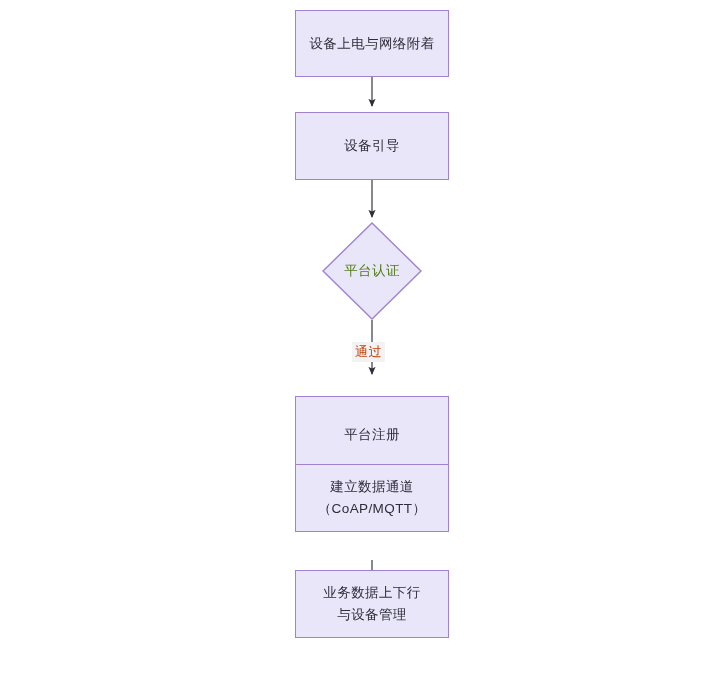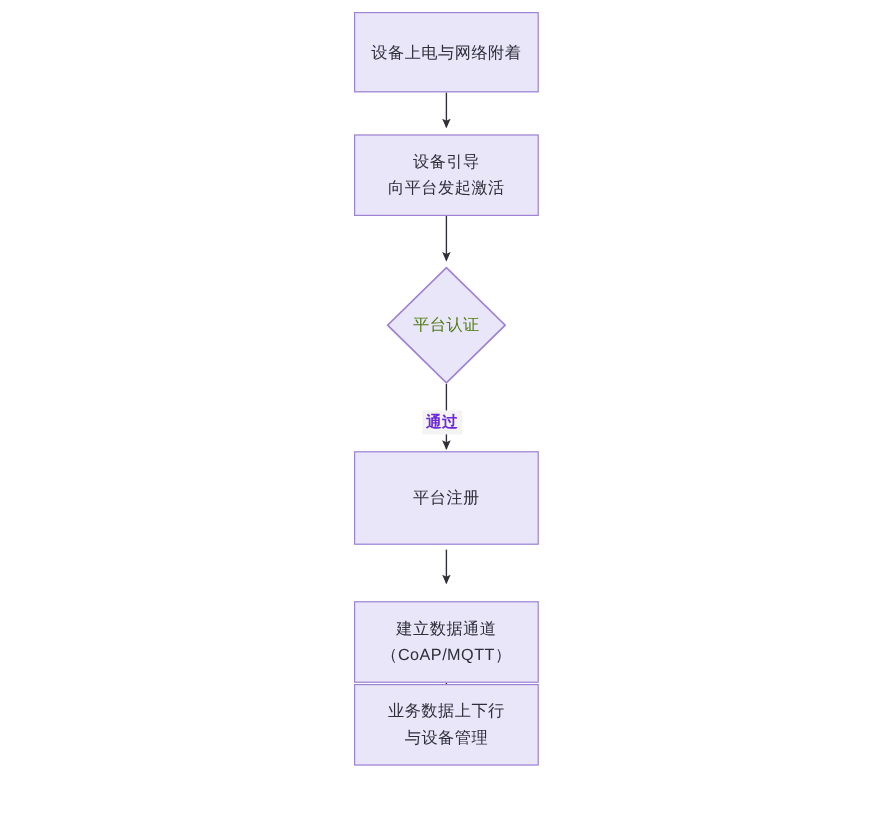--- a/index.html
+++ b/index.html
@@ -40,22 +40,22 @@
     font-size: 13.5px;
     line-height: 1.62;
     text-align: center;
     letter-spacing: 0.4px;
     white-space: nowrap;
   }
   .node .line { display: block; }
 
   .node-d1 { left: 295px; top: 10px;  width: 154px; height: 67px; }
   .node-d2 { left: 295px; top: 112px; width: 154px; height: 68px; font-family: Liberation Serif, serif; }
-  .node-d4 { left: 295px; top: 376px; width: 154px; height: 78px; }
-  .node-d5 { left: 295px; top: 501px; width: 154px; height: 68px; }
+  .node-d4 { left: 295px; top: 396px; width: 154px; height: 78px; }
+  .node-d5 { left: 295px; top: 464px; width: 154px; height: 68px; }
   .node-d6 { left: 295px; top: 570px; width: 154px; height: 68px; }
 
   
   .decision {
     position: absolute;
     left: 322px;
     top: 222px;
     width: 100px;
     height: 98px;
   }
@@ -76,27 +76,26 @@
     justify-content: center;
     color: #4d7c0f;
     font-size: 13.5px;
     letter-spacing: 0.4px;
     white-space: nowrap;
   }
 
   .edge-label {
     position: absolute;
     background: #f3f3f3;
-    color: #6d28d9;
+    color: #c2410c;
     font-size: 13px;
     letter-spacing: 0.4px;
     padding: 1px 3px;
     white-space: nowrap;
     line-height: 1.35;
-    font-weight: bold;
   }
   .edge-label-pass {
     left: 352px;
     top: 342px;
   }
 </style>
 </head>
 <body>
 
 <div id="flow-canvas">
@@ -128,21 +127,20 @@
       <line x1="372" y1="560" x2="372" y2="594" stroke="#2f2f3a" stroke-width="1.15" marker-end="url(#arrowhead)"></line>
     </g>
   </svg>
 
   <div class="node node-d1">
     <span class="line">设备上电与网络附着</span>
   </div>
 
   <div class="node node-d2">
     <span class="line">设备引导</span>
-    <span class="line">向平台发起激活</span>
   </div>
 
   <div class="decision">
     <svg class="dshape" viewBox="0 0 100 98" preserveAspectRatio="none" xmlns="http://www.w3.org/2000/svg">
       <polygon points="50,1 99,49 50,97 1,49" fill="#e9e6fa" stroke="#9f82d4" stroke-width="1.4"></polygon>
     </svg>
     <div class="dlabel">平台认证</div>
   </div>
 
   <div class="edge-label edge-label-pass">通过</div>

